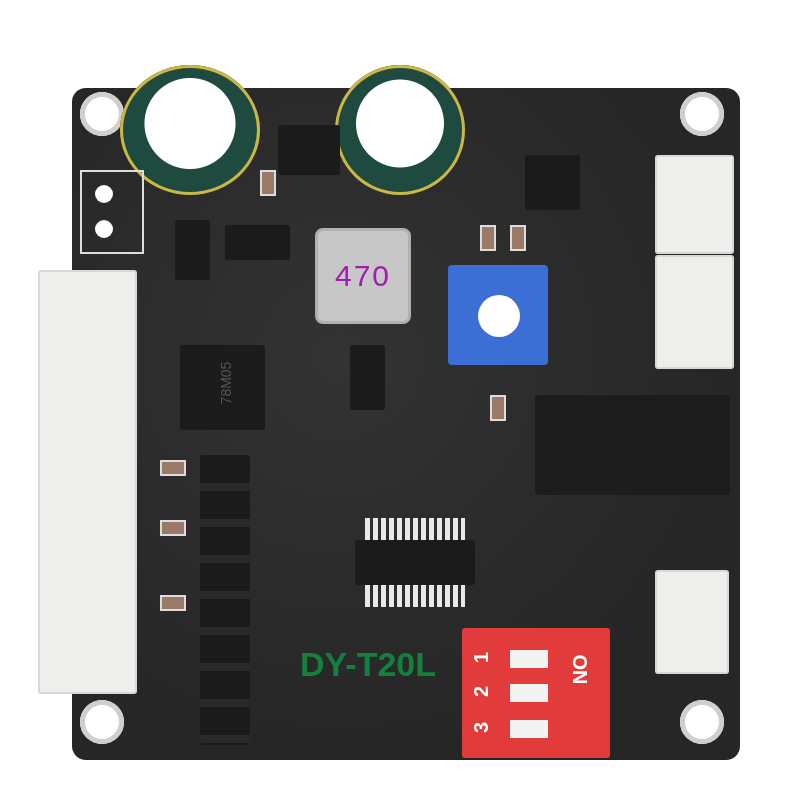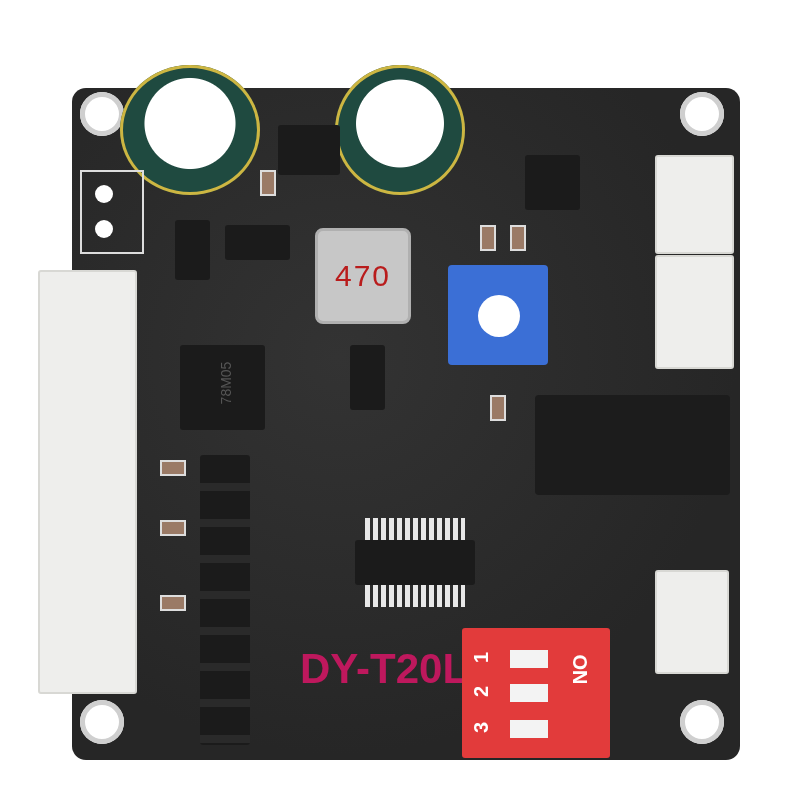--- a/index.html
+++ b/index.html
@@ -7,27 +7,27 @@
   .abs{position:absolute;}
   .board{left:72px;top:88px;width:668px;height:672px;background:#2a2a2a;border-radius:14px;
     background-image:radial-gradient(circle at 40% 40%,#333 0,#262626 70%);}
   .hole{width:44px;height:44px;border-radius:50%;background:#fff;box-shadow:0 0 0 5px #cfcfcf inset;}
   .cap{border-radius:50%;background:radial-gradient(circle at 50% 45%,#fff 0 45%,#1f4a40 46% 75%,#0f2a24 76%);box-shadow:inset 0 0 0 3px #cdb642;}
   .chip{background:#1b1b1b;border-radius:3px;}
   .pin{background:#e8e8e8;}
   .smd{background:#9a7a66;border:2px solid #ddd;}
   .silk{border:2px solid #e6e6e6;}
   .conn{background:#eeeeec;border:2px solid #d8d8d4;border-radius:3px;}
-  .inductor{background:#c7c7c7;border:3px solid #b0b0b0;border-radius:8px;color:#b91c1c;font-size:30px;display:flex;align-items:center;justify-content:center;letter-spacing:2px;}
+  .inductor{background:#c7c7c7;border:3px solid #b0b0b0;border-radius:8px;color:#a21caf;font-size:30px;display:flex;align-items:center;justify-content:center;letter-spacing:2px;}
   .pot{background:#3b6fd6;border-radius:4px;}
   .potknob{border-radius:50%;background:#fff;}
   .dip{background:#e23b3b;border-radius:3px;}
   .dipsw{background:#f3f3f3;width:38px;height:18px;}
   .diplbl{color:#fff;font-size:20px;font-weight:bold;}
-  .title{color:#be185d;font-size:42px;font-weight:bold;}
+  .title{color:#15803d;font-size:34px;font-weight:bold;}
   .jack{background:#1c1c1c;border-radius:4px;}
 </style>
 </head>
 <body>
 
 <div class="abs board"></div>
 
 <div class="abs hole" style="left:80px;top:92px;"></div>
 <div class="abs hole" style="left:680px;top:92px;"></div>
 <div class="abs hole" style="left:80px;top:700px;"></div>

